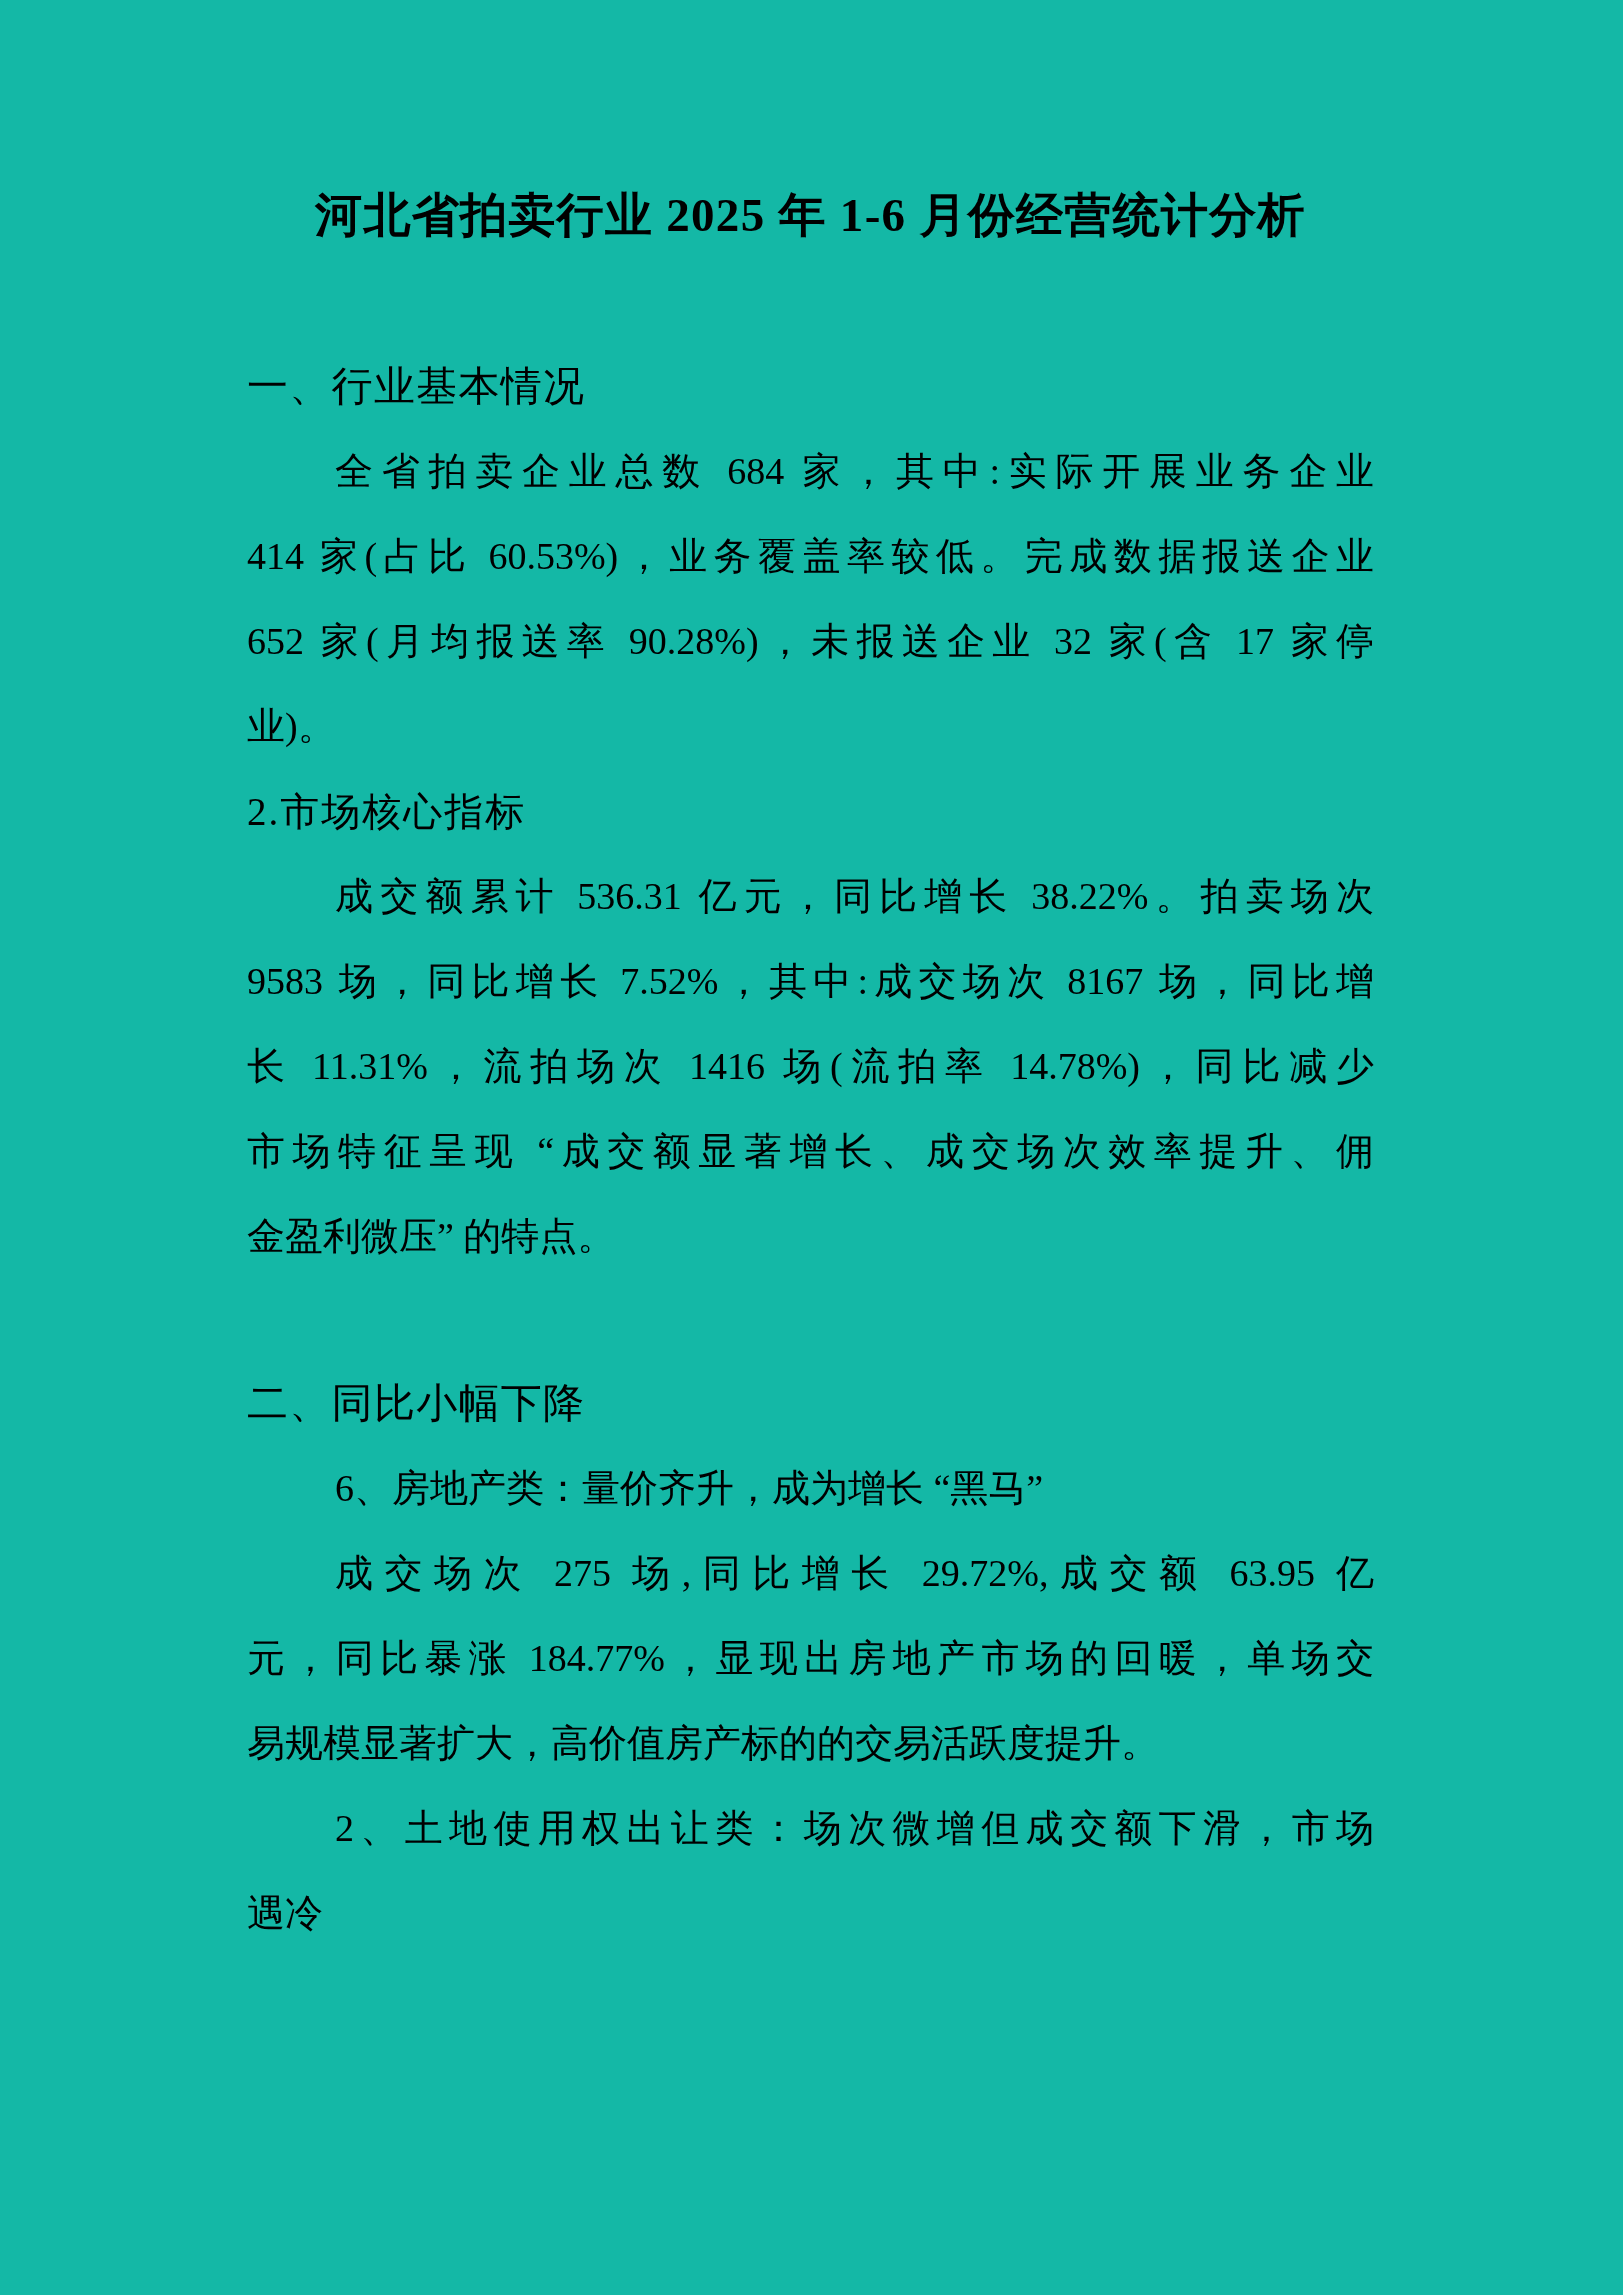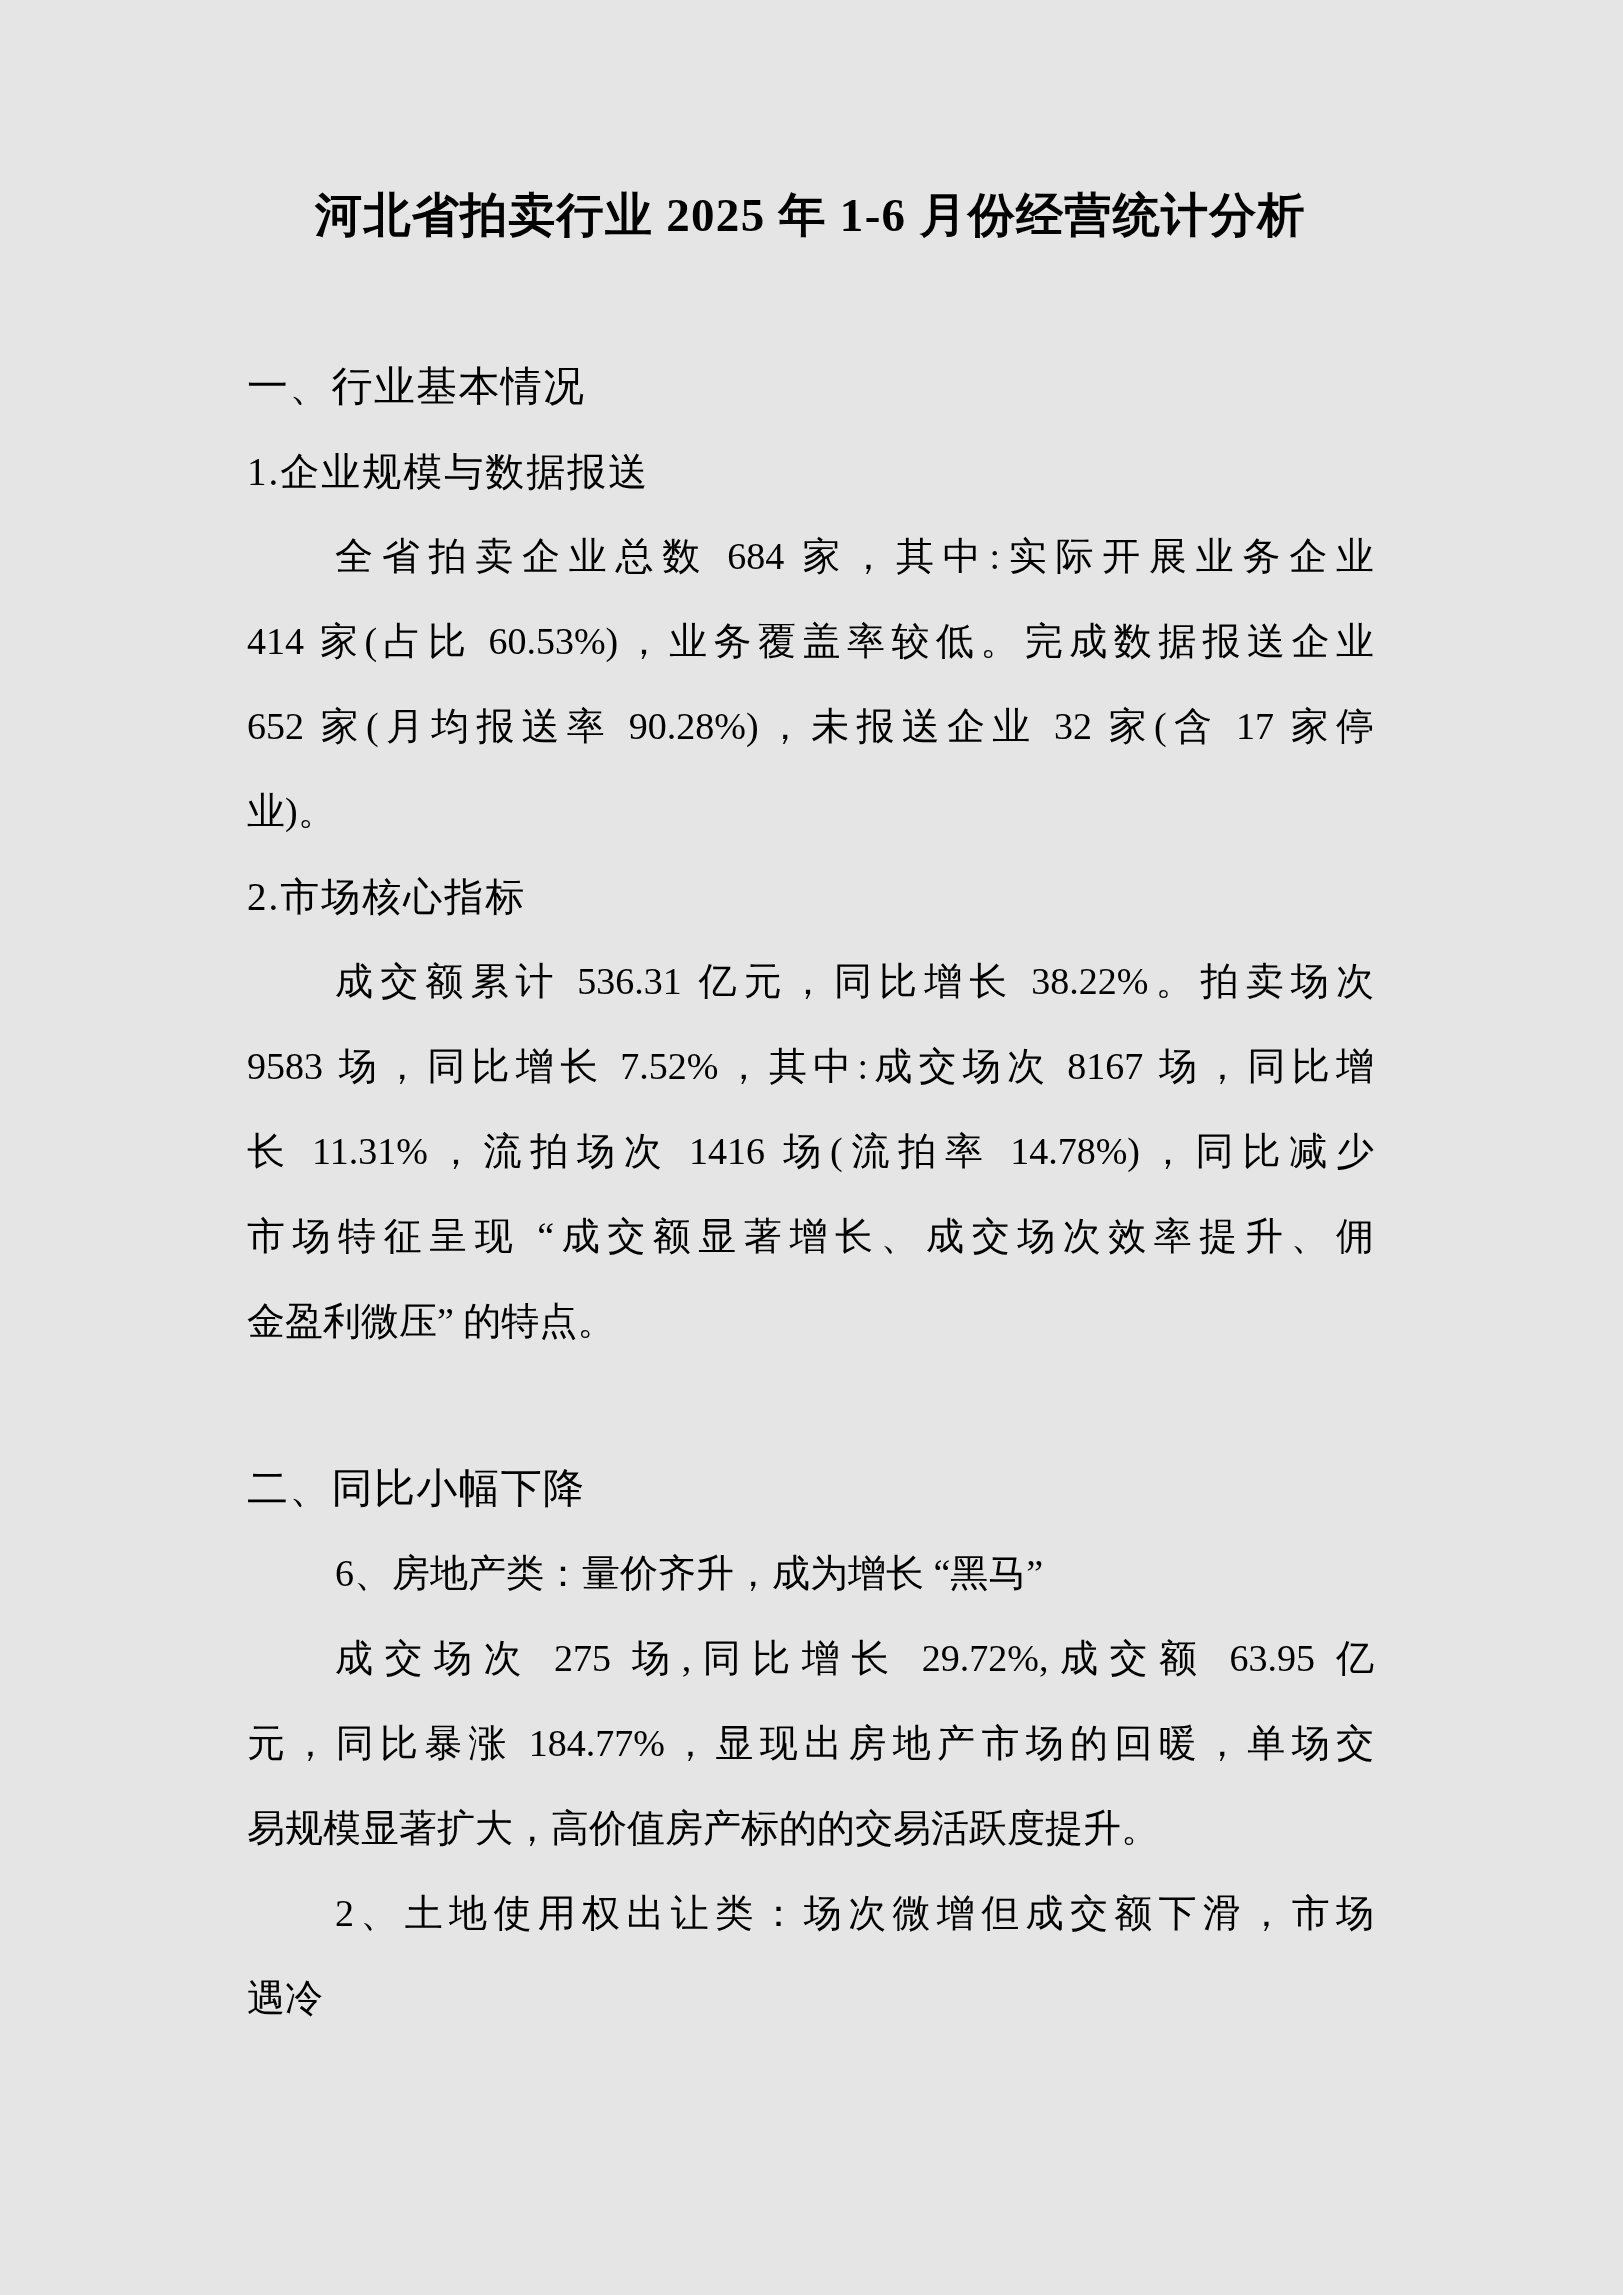--- a/index.html
+++ b/index.html
@@ -1,20 +1,20 @@
 <!DOCTYPE html>
 <html style="font-size:10.5px"><head>
 <meta charset="utf-8">
 <style>
   html,body{margin:0;padding:0;background:#fff;}
   .page{
     position:relative;
     width:1623px;
     height:2295px;
-    background:#e5e5e5;
+    background:#14b8a6;
     box-sizing:border-box;
     padding:0 249px 16px 247px;
     overflow:hidden;
     font-family:"Liberation Serif","DejaVu Serif",serif;
     color:#000;
   }
   .title{
     margin-top:166px;
     height:98px;
     line-height:98px;
@@ -55,21 +55,20 @@
 </style>
 </head>
 <body>
 
 <div class="page">
 
   <div class="title">河北省拍卖行业 2025 年 1-6 月份经营统计分析</div>
 
   <div class="h2 first">一、行业基本情况</div>
 
-  <div class="sub">1.企业规模与数据报送</div>
 
   <div class="line indent justify">全省拍卖企业总数 684 家，其中:实际开展业务企业</div>
   <div class="line justify">414 家(占比 60.53%)，业务覆盖率较低。完成数据报送企业</div>
   <div class="line justify">652 家(月均报送率 90.28%)，未报送企业 32 家(含 17 家停</div>
   <div class="line">业)。</div>
 
   <div class="sub">2.市场核心指标</div>
 
   <div class="line indent justify">成交额累计 536.31 亿元，同比增长 38.22%。拍卖场次</div>
   <div class="line justify">9583 场，同比增长 7.52%，其中:成交场次 8167 场，同比增</div>

